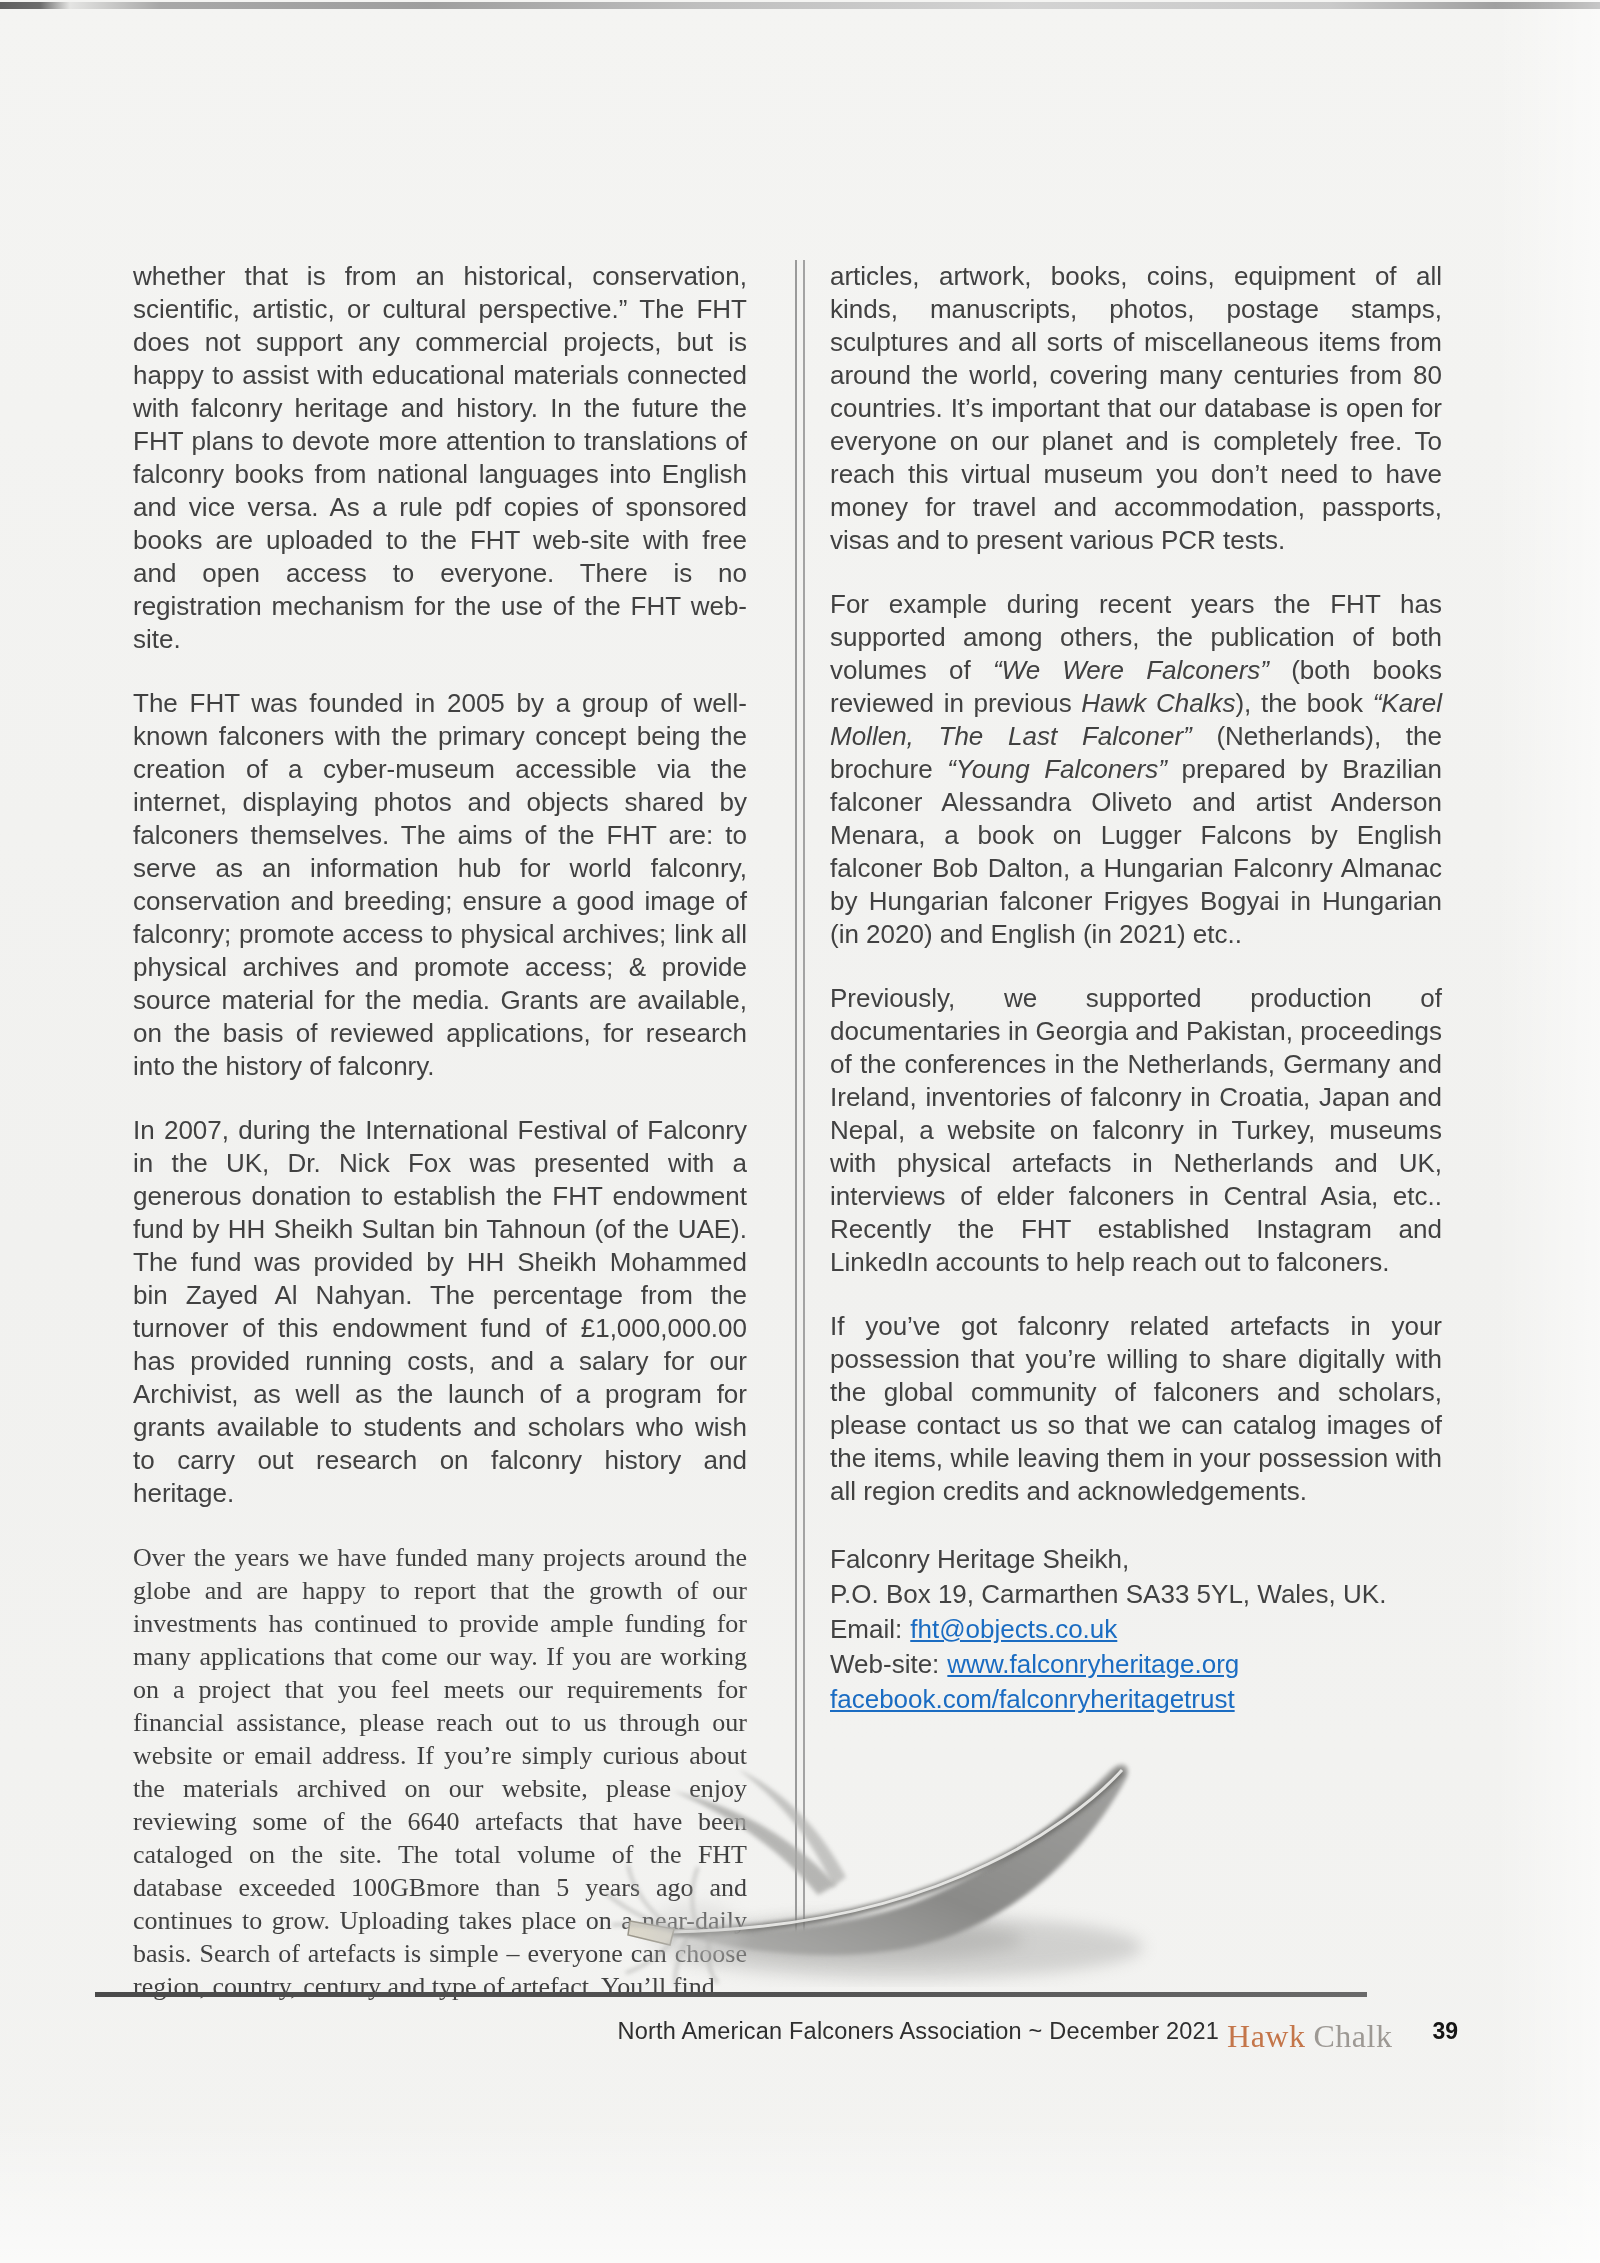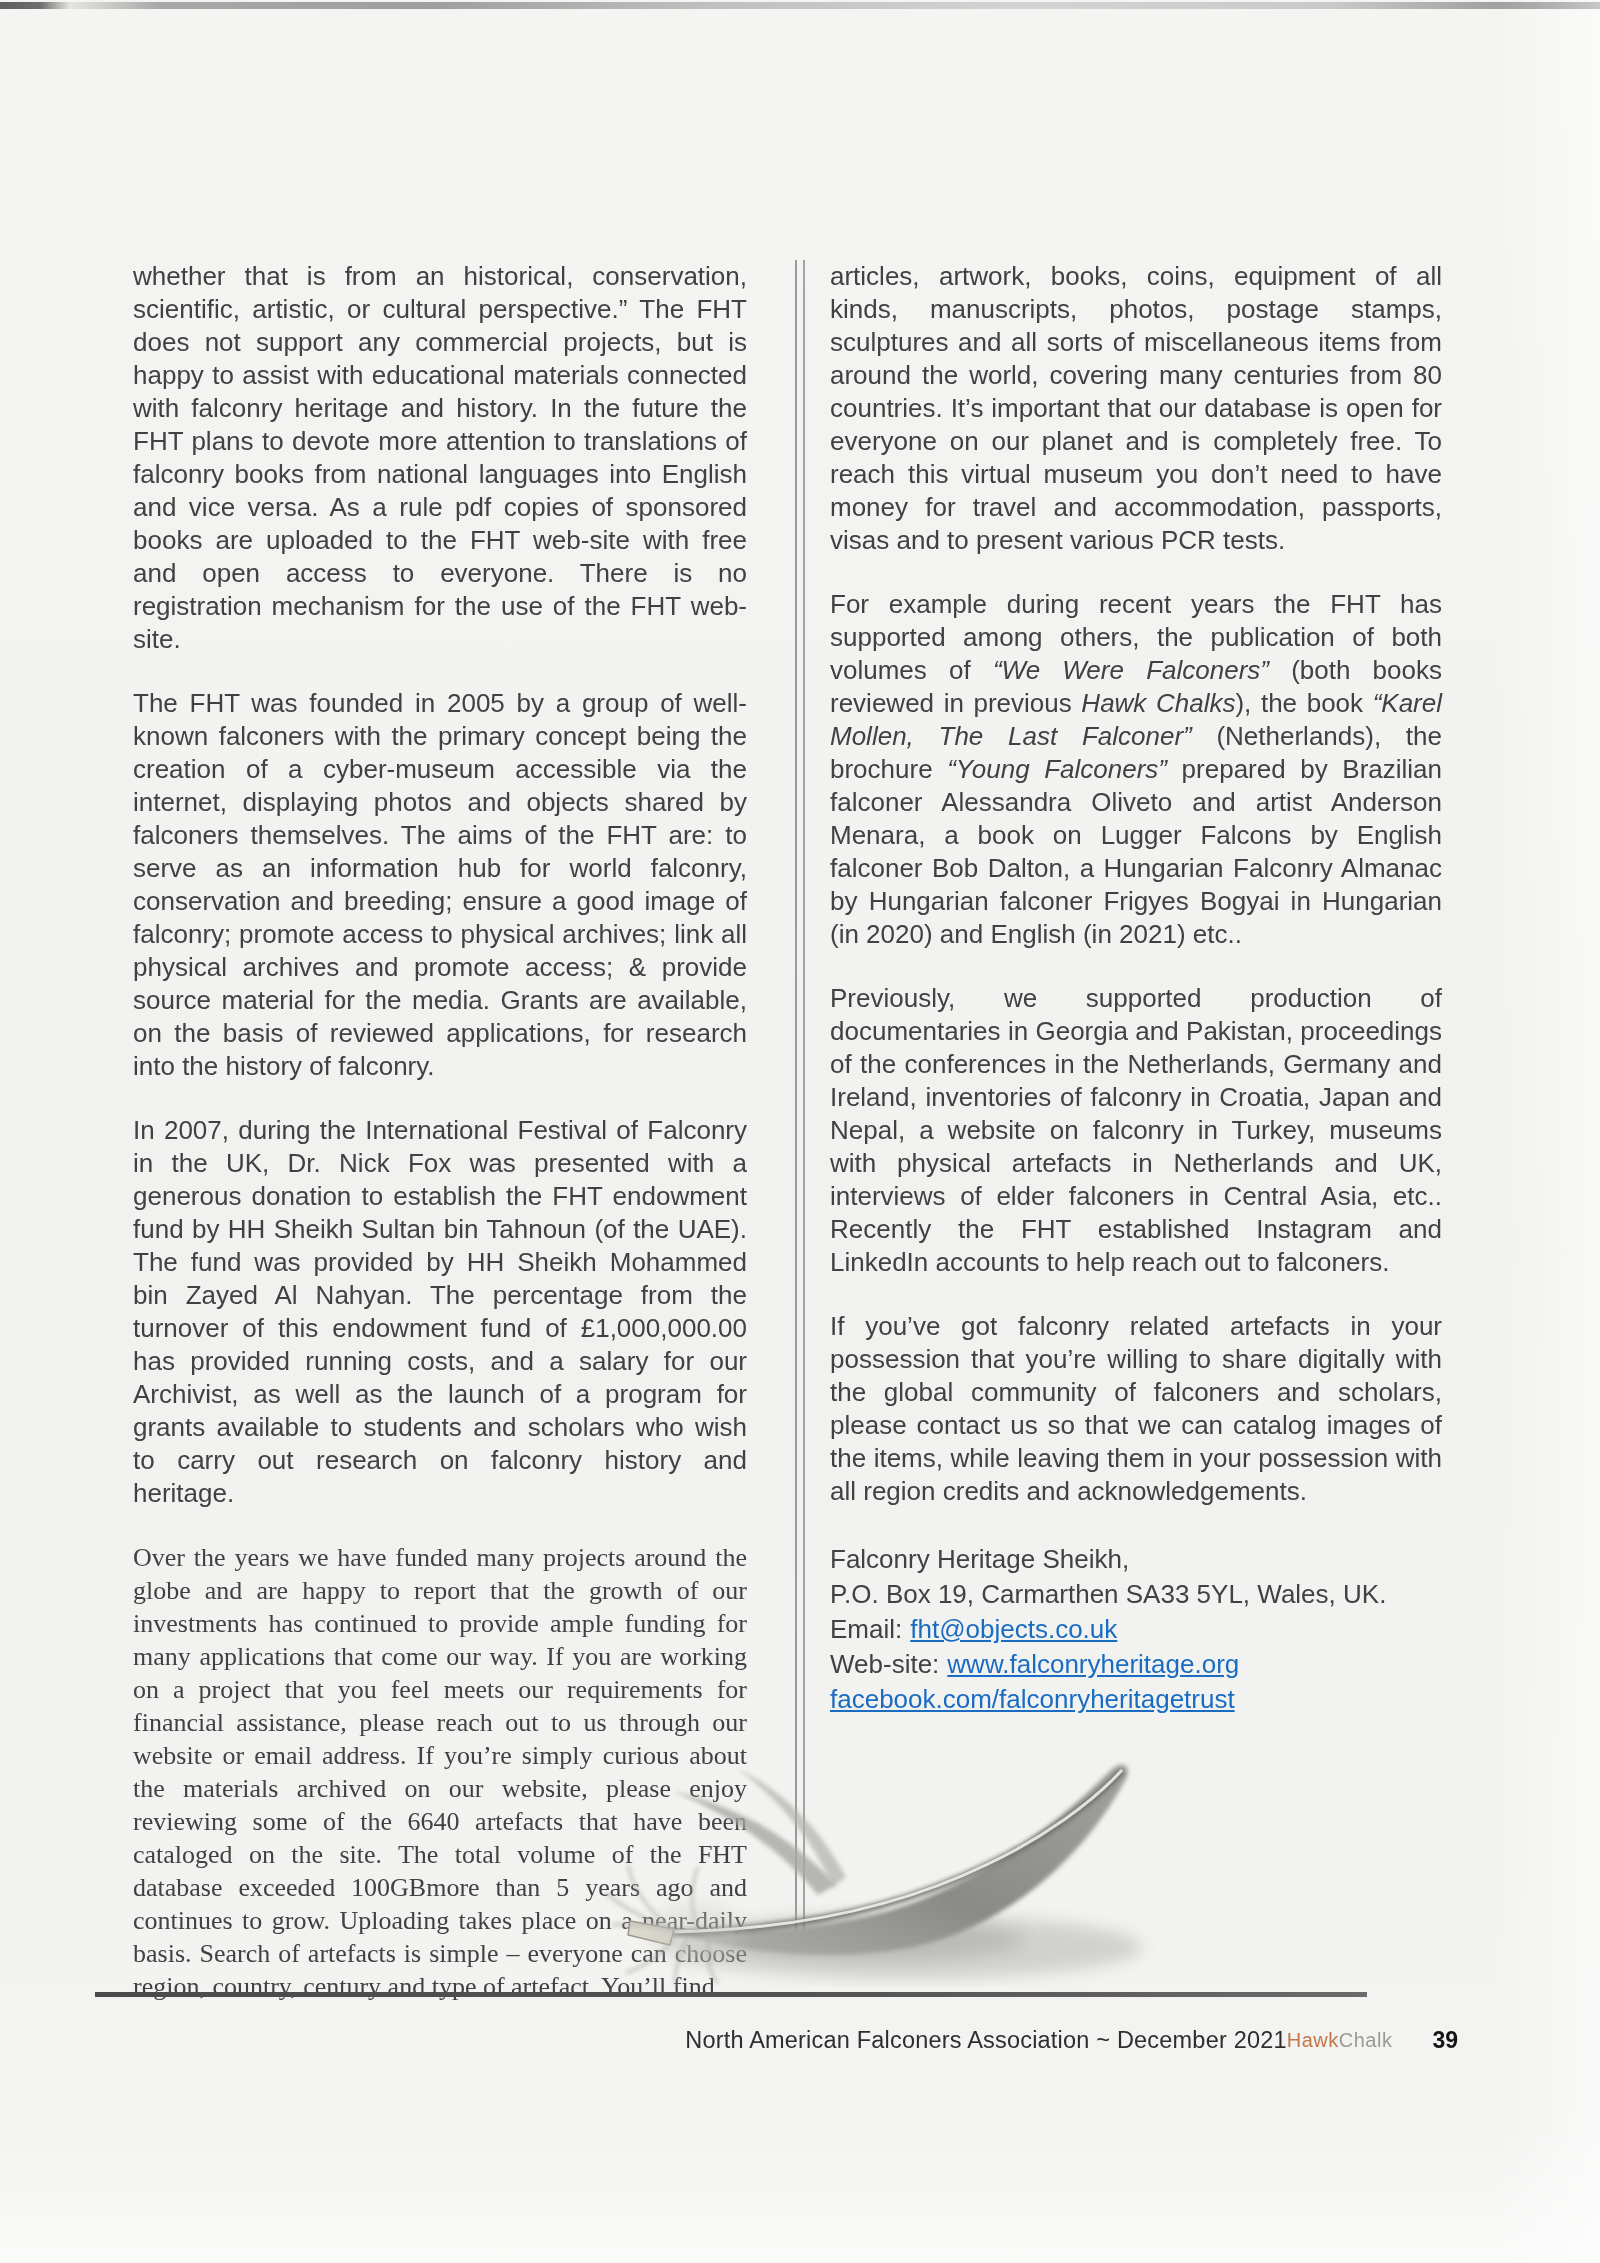--- a/index.html
+++ b/index.html
@@ -56,25 +56,25 @@
   .label{color:#414141;margin-right:8px;}
   .feather{
     position:absolute;left:578px;top:1735px;width:592px;height:252px;
   }
   .footer-rule{
     position:absolute;left:95px;top:1992px;width:1272px;height:5px;
     background:linear-gradient(90deg,#4a4a4a 0%,#525252 55%,#6a6a6a 100%);
   }
   .footer{
     position:absolute;left:480px;top:2018px;width:978px;height:44px;
-    display:flex;align-items:center;justify-content:flex-end;
+    display:flex;align-items:flex-start;justify-content:flex-end;
     color:#2e2e2e;font-size:23.5px;
   }
   .footer .assoc{letter-spacing:.2px;}
-  .footer .brand{font-family:Liberation Sans, sans-serif;font-size:20px;margin-left:0;letter-spacing:.5px;}
+  .footer .brand{font-family:Liberation Serif, serif;font-size:32px;margin-left:8px;letter-spacing:.5px;}
   .footer .brand-hawk{color:#c4764a;}
   .footer .brand-chalk{color:#9d9994;}
   .footer .pageno{font-weight:bold;font-size:23px;color:#141414;margin-left:40px;}
 </style>
 </head>
 <body>
 
 <div class="page">
 
   <div class="scan-line"></div>

